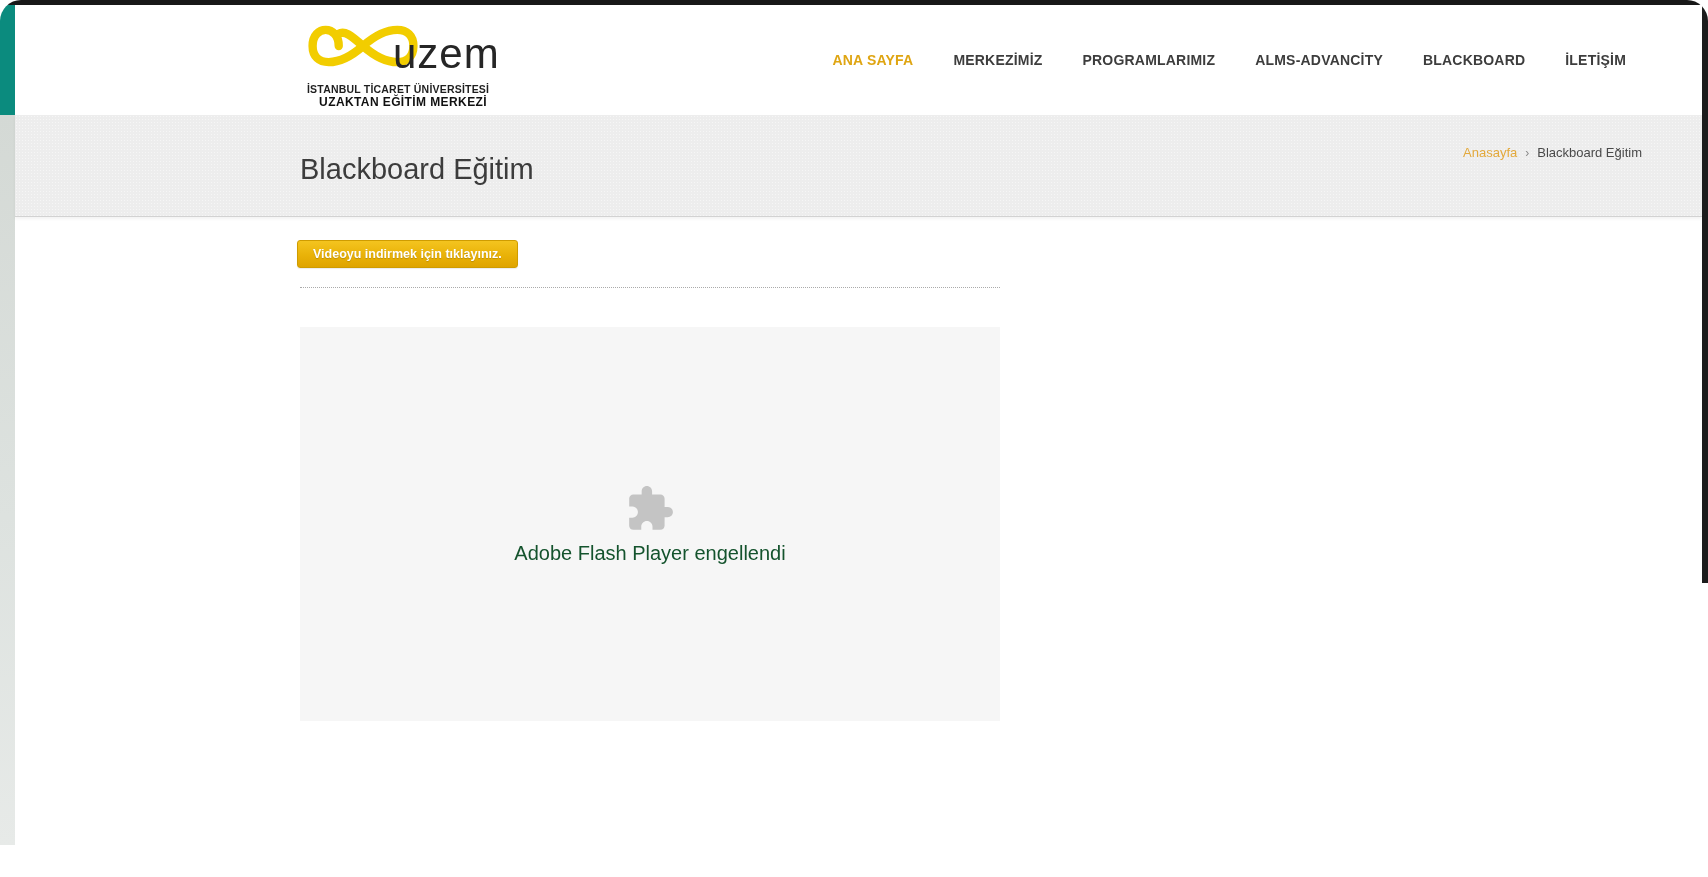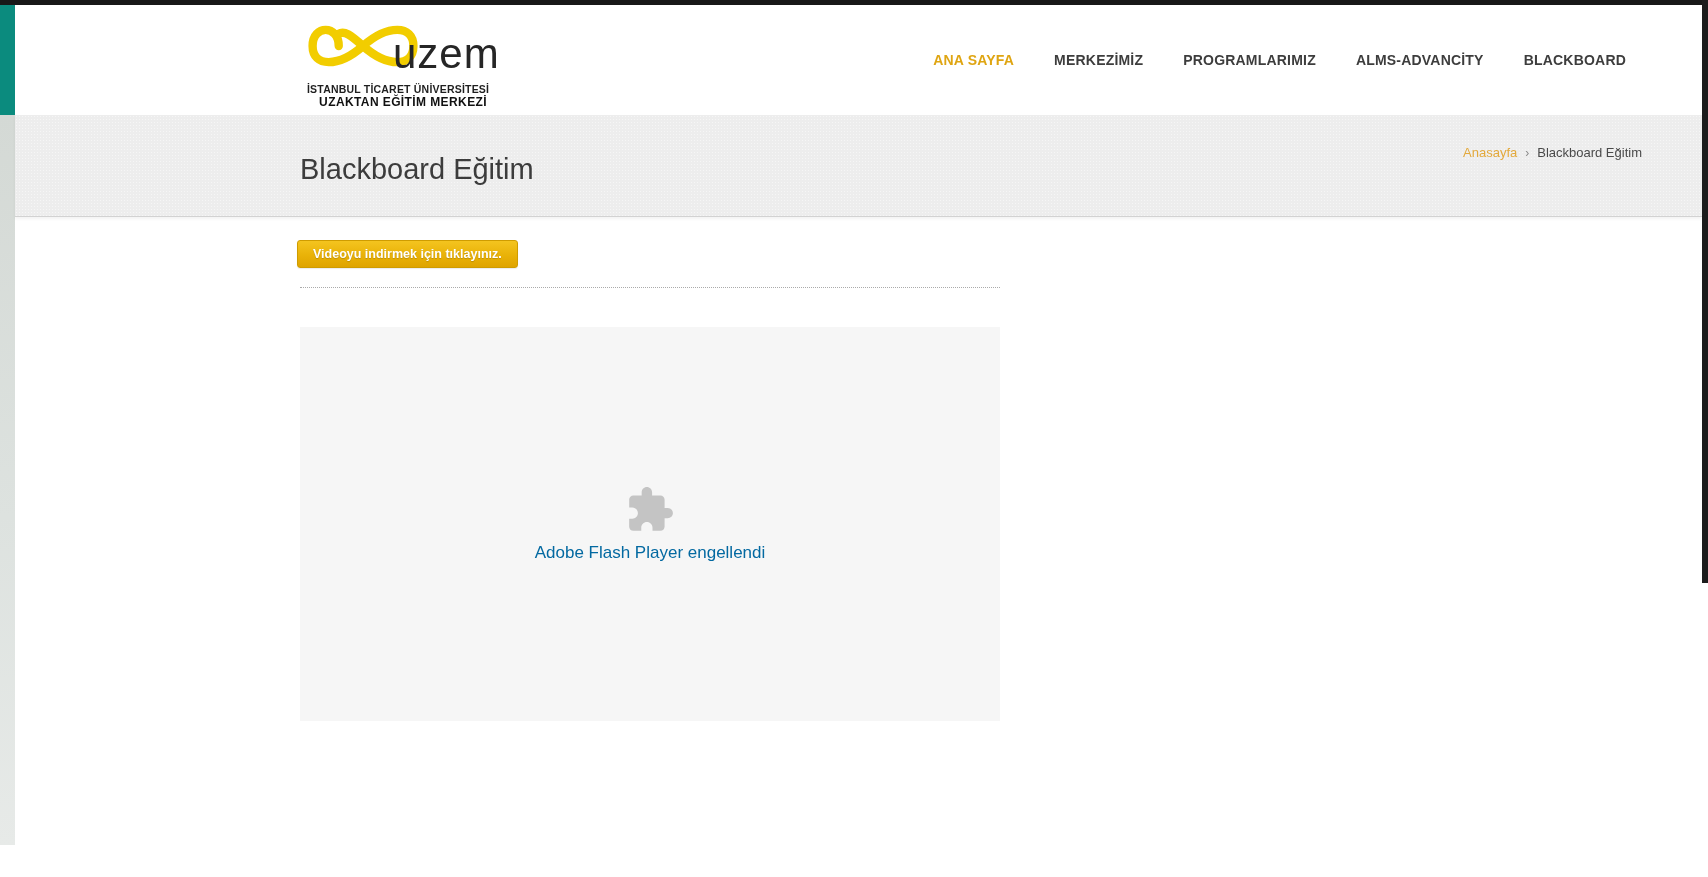--- a/index.html
+++ b/index.html
@@ -1,19 +1,19 @@
 <!DOCTYPE html>
 <html><head>
 <meta charset="utf-8">
 <style>
   * { margin:0; padding:0; box-sizing:border-box; }
   html,body { background:#ffffff; }
   body { font-family:"Liberation Sans", sans-serif; }
 
-  .canvas{ position:relative; width:1708px; height:877px; background:#ffffff; overflow:hidden; }
+  .canvas{ position:relative; width:1708px; height:877px; background:#ffffff; overflow:hidden;border-radius:21px; }
 
   
   .top-bar{ position:absolute; left:0; top:0; width:1708px; height:5px; background:#181818; z-index:5; }
   .right-border{ position:absolute; left:1702px; top:0; width:6px; height:583px; background:#1c1c1c; z-index:6; }
   .teal-bar{ position:absolute; left:0; top:5px; width:15px; height:110px; background:#0b8b7e; }
   .left-strip{ position:absolute; left:0; top:115px; width:15px; height:730px;
                background:linear-gradient(180deg,#d4d9d5 0%, #dde2df 55%, #e7eae8 100%); }
 
   
   .header{ position:absolute; left:15px; top:5px; width:1687px; height:110px; background:#ffffff; }
@@ -50,21 +50,21 @@
                  background:linear-gradient(180deg,#f4c41f 0%, #e9b208 55%, #dfa400 100%);
                  border:1px solid #cf9c00; border-radius:3px; color:#ffffff; font-weight:bold;
                  font-size:12.5px; padding:6px 15px; cursor:pointer;
                  text-shadow:0 1px 1px rgba(0,0,0,0.18); box-shadow:0 1px 1px rgba(0,0,0,0.08); }
   .dotted-divider{ position:absolute; left:300px; top:287px; width:700px; height:1px;
                    border-top:1px dotted #ababab; }
 
   .flash-area{ position:absolute; left:300px; top:327px; width:700px; height:394px; background:#f6f6f6;
                display:flex; flex-direction:column; align-items:center; justify-content:center; cursor:pointer; }
   .flash-area .puzzle{ width:50px; height:50px; margin-bottom:8px; }
-  .flash-text{ font-size:17px; color:#0369a1; }
+  .flash-text{ font-size:20px; color:#14532d; }
 </style>
 </head>
 <body>
 
 <div class="canvas">
 
   <div class="top-bar"></div>
   <div class="right-border"></div>
   <div class="teal-bar"></div>
   <div class="left-strip"></div>
@@ -92,20 +92,23 @@
       </div>
       <div class="nav-item">
         <span>PROGRAMLARIMIZ</span>
       </div>
       <div class="nav-item">
         <span>ALMS-ADVANCİTY</span>
       </div>
       <div class="nav-item">
         <span>BLACKBOARD</span>
       </div>
+      <div class="nav-item">
+        <span>İLETİŞİM</span>
+      </div>
     </div>
   </div>
 
   <div class="title-band">
     <h1 class="page-title">Blackboard Eğitim</h1>
     <div class="breadcrumb">
       <span class="home">Anasayfa</span>
       <span class="sep">›</span>
       <span class="current">Blackboard Eğitim</span>
     </div>

